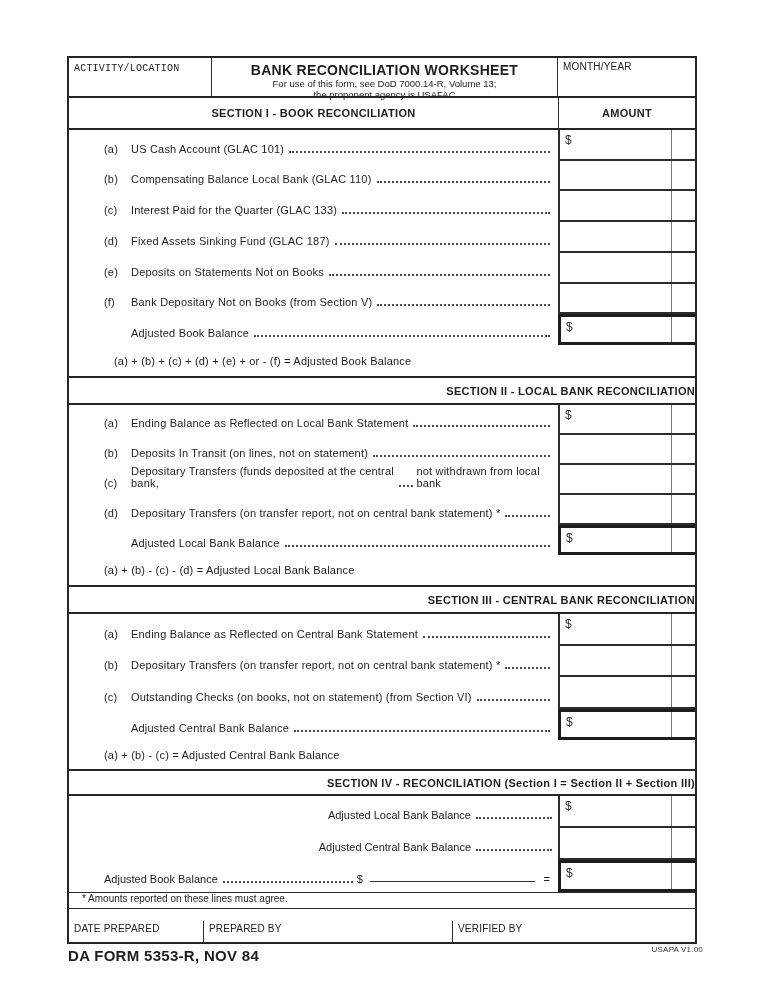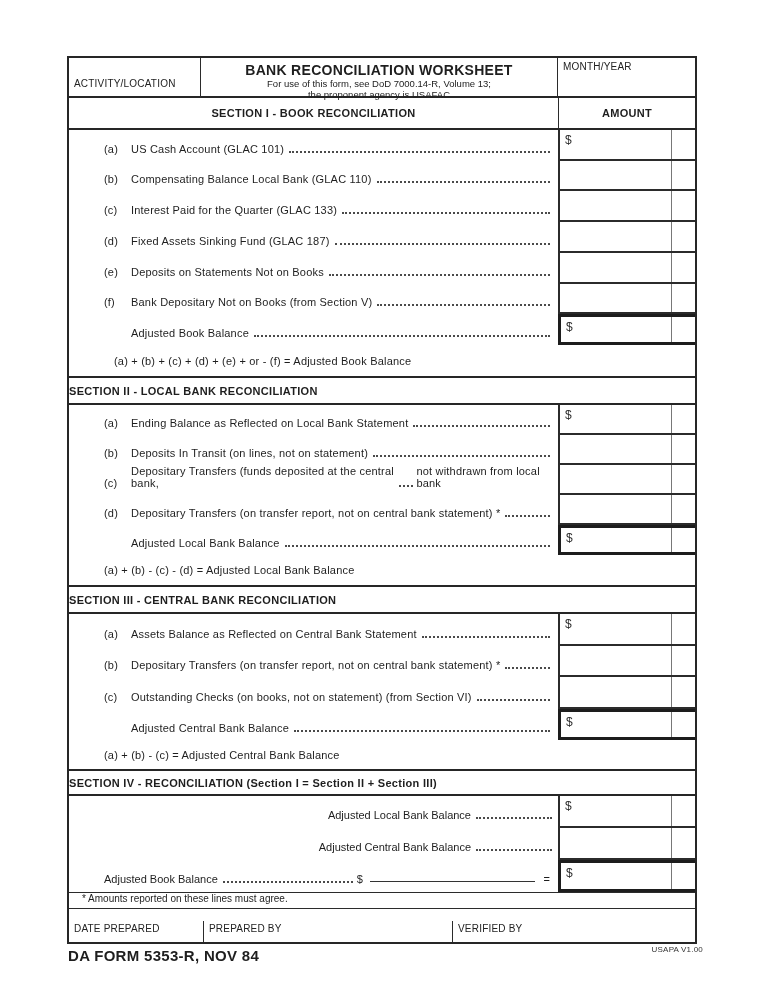--- a/index.html
+++ b/index.html
@@ -11,33 +11,33 @@
   }
   .page { position:absolute; inset:0; background:#fff; }
 
   .form-box {
     position:absolute; left:67px; top:56px; width:630px; height:888px;
     border:2.5px solid #262626; display:flex; flex-direction:column;
   }
 
   
   .top-header { height:40px; display:flex; border-bottom:2px solid #262626; flex:none; }
-  .cell-activity { width:132px; border-right:1.7px solid #2b2b2b; padding:20px 5px; }
+  .cell-activity { width:143px; border-right:1.7px solid #2b2b2b; padding:5px 5px;font-family:Liberation Mono, monospace; }
   .cell-title { flex:1; border-right:1.7px solid #2b2b2b; text-align:center; padding-top:4px; }
   .cell-month { width:137px; padding:3px 5px; }
   .tiny-label { font-size:10px; letter-spacing:.2px; color:#222; }
   .form-title { font-size:14px; font-weight:700; letter-spacing:.3px; }
   .form-sub { font-size:9.5px; line-height:11px; color:#222; }
 
   
   .band { display:flex; flex:none; border-bottom:2px solid #262626; }
   .band.with-top { border-top:2px solid #262626; }
   .band-left { flex:1; display:flex; align-items:center; justify-content:center; }
   .band-right { width:137px; border-left:1.7px solid #2b2b2b; display:flex; align-items:center; justify-content:center; }
-  .band-full { flex:1; display:flex; align-items:center; justify-content:flex-start; }
+  .band-full { flex:1; display:flex; align-items:center; justify-content:flex-end; }
   .band-text { font-size:11px; font-weight:700; letter-spacing:.3px; }
 
   
   .rows { display:flex; flex-direction:column; flex:none; }
   .form-row { flex:1; display:flex; }
   .row-label {
     flex:1; display:flex; align-items:flex-end;
     padding:0 5px 6px 35px; font-size:11px; letter-spacing:.2px;
   }
   .tag { width:27px; flex:none; }
@@ -268,21 +268,21 @@
     <div class="band with-top h-band3">
       <div class="band-full">
         <span class="band-text">SECTION III - CENTRAL BANK RECONCILIATION</span>
       </div>
     </div>
 
     <div class="rows h-rows3">
       <div class="form-row">
         <div class="row-label">
           <span class="tag">(a)</span>
-          <span>Assets Balance as Reflected on Central Bank Statement</span>
+          <span>Ending Balance as Reflected on Central Bank Statement</span>
           <span class="leader"></span>
         </div>
         <div class="amount-cell">
           <span class="dollar">$</span>
           <span class="cents-divider"></span>
         </div>
       </div>
       <div class="form-row">
         <div class="row-label">
           <span class="tag">(b)</span>

